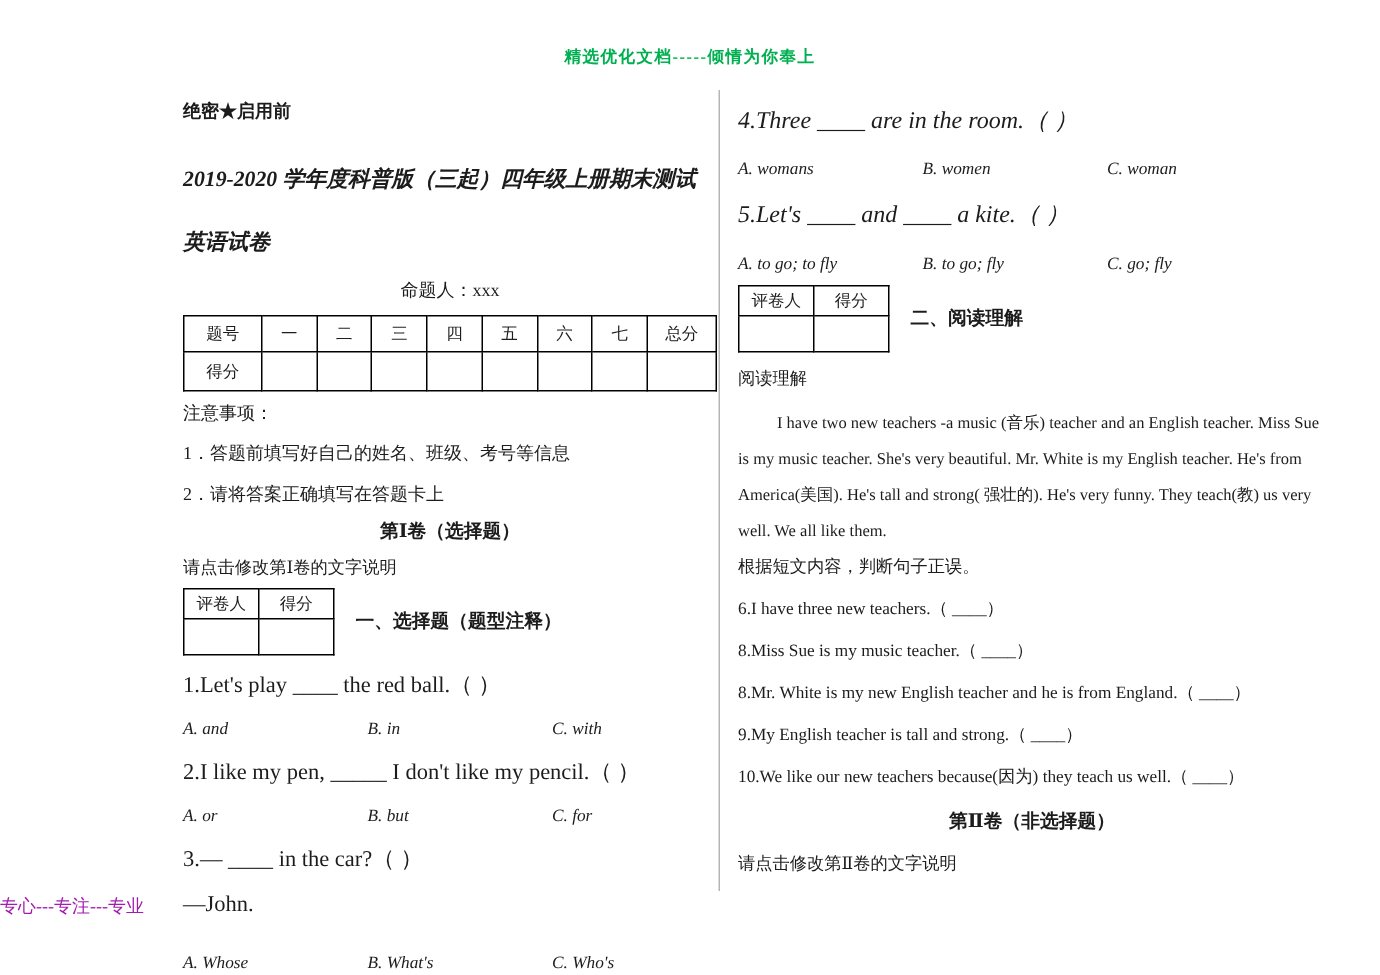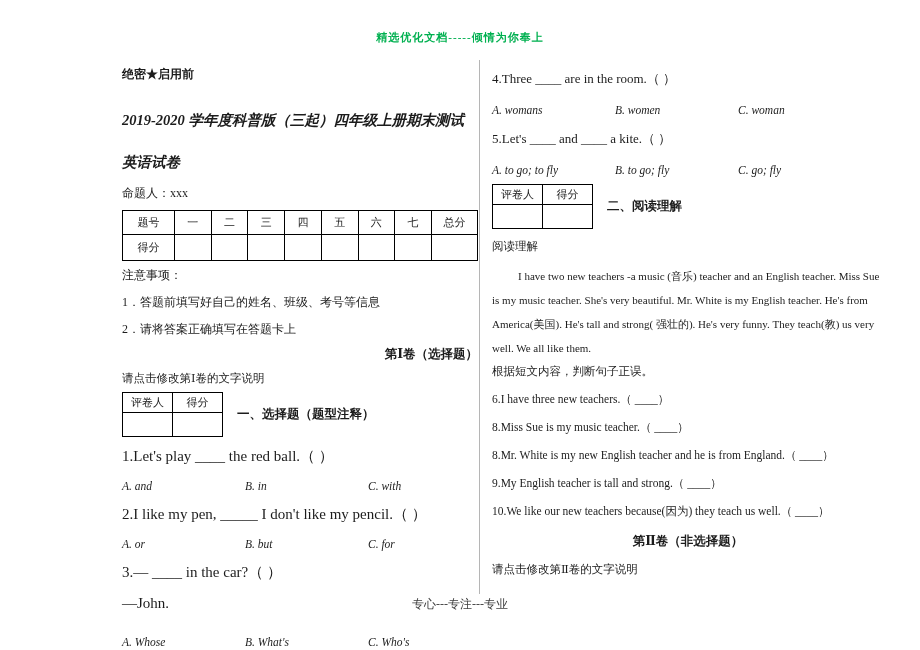--- a/index.html
+++ b/index.html
@@ -9,68 +9,68 @@
     position: relative; width: 920px; height: 650px; background: #ffffff;
     overflow: hidden; font-size: 11.5px;
   }
   .hdr {
     position: absolute; top: 30px; left: 0; width: 100%;
     text-align: center; color: #00B050; font-size: 11px; font-weight: bold;
     letter-spacing: 1px;
   }
   .ftr {
     position: absolute; top: 596px; left: 0; width: 100%;
-    text-align: center; color: #404040; font-size: 12px;
+    color: #a21caf; font-size: 12px;
   }
   .divider {
     position: absolute; left: 479px; top: 60px; width: 1px; height: 534px;
     background: #b5b5b5;
   }
   .col { position: absolute; top: 62px; }
   .col-left  { left: 122px; width: 356px; }
   .col-right { left: 492px; width: 392px; }
 
   .classif { margin-top: 4px; font-weight: bold; font-size: 12px; }
   .title {
     margin-top: 16px; font-size: 14.5px; font-weight: bold; font-style: italic;
     line-height: 42px; text-align: left;
   }
-  .examiner { margin-top: 2px; text-align: left; font-size: 12px; }
+  .examiner { margin-top: 2px; text-align: center; font-size: 12px; }
 
   table { border-collapse: collapse; }
   td {
     border: 1px solid #000; text-align: center; vertical-align: middle;
     font-size: 11px; padding: 0 2px;
   }
   .score-table { margin-top: 8px; width: 100%; table-layout: fixed; }
   .score-table td { height: 24px; }
   .score-table tr + tr td { height: 26px; }
   .score-table td.first { width: 52px; }
   .score-table td.last { width: 46px; }
 
   .notice-title { margin-top: 6px; font-size: 12px; }
   .notice { margin-top: 10px; font-size: 12px; }
 
-  .vol-title { margin-top: 8px; text-align: right; font-weight: bold; font-size: 12.5px; }
+  .vol-title { margin-top: 8px; text-align: center; font-weight: bold; font-size: 12.5px; }
   .hint { margin-top: 8px; font-size: 11.5px; }
 
   .grader-row { margin-top: 6px; display: flex; align-items: center; }
   .grader-table td { height: 20px; width: 50px; }
   .grader-table tr + tr td { height: 24px; }
   .sec-title { font-weight: bold; font-size: 12.5px; margin-left: 14px; }
 
   .stem { margin-top: 13px; font-size: 15px; }
   .stem.first { margin-top: 10px; }
   .opts {
     margin-top: 14px; display: grid;
     grid-template-columns: 123px 123px 1fr; font-size: 11.5px; font-style: italic;
   }
   .opts.gap { margin-top: 24px; }
   .opts.r { margin-top: 16px; }
-  .r-stem { margin-top: 14px; font-size: 13px; }
+  .r-stem { margin-top: 14px; font-size: 16px; font-style: italic; }
   .r-stem.first { margin-top: 8px; }
 
   .read-label { margin-top: 10px; font-size: 11.5px; }
   .passage { margin-top: 10px; font-size: 11px; line-height: 24px; text-indent: 26px; }
   .instruction { margin-top: 4px; font-size: 11.5px; }
   .tf-item { margin-top: 13px; font-size: 11.5px; }
   .vol2-title { margin-top: 14px; text-align: center; font-weight: bold; font-size: 12.5px; }
   .hint2 { margin-top: 12px; font-size: 11.5px; }
 </style>
 </head>

